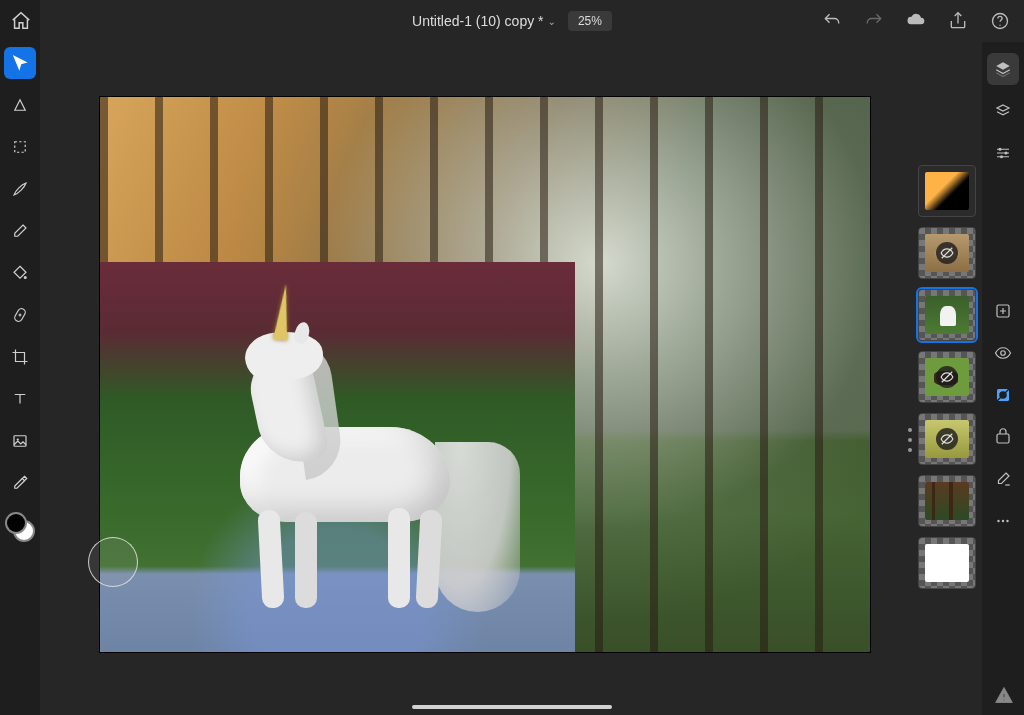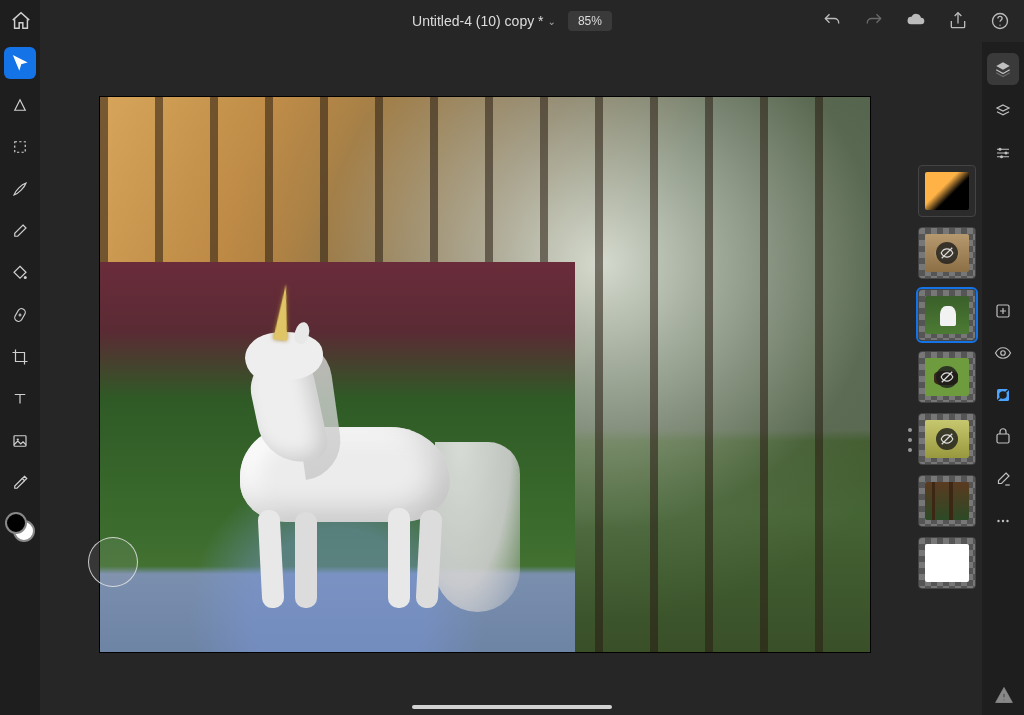--- a/index.html
+++ b/index.html
@@ -194,24 +194,24 @@
 
   
   .gesture-bar{position:absolute;left:50%;bottom:6px;transform:translateX(-50%);width:200px;height:4px;border-radius:2px;background:#e5e5e5;opacity:.9;z-index:40;}
 </style>
 </head>
 <body>
 
 <div class="topbar">
   <div class="title-wrap">
     <span class="doc-title">
-      <span>Untitled-4 (10) copy *</span>
+      <span>Untitled-1 (10) copy *</span>
       <span class="chev">⌄</span>
     </span>
-    <span class="zoom-badge">85%</span>
+    <span class="zoom-badge">25%</span>
   </div>
   <div class="right-icons">
     <span class="ticon">
         <svg viewBox="0 0 24 24">
           <path d="M9 14l-5-5 5-5"></path>
           <path d="M4 9h11a5 5 0 015 5v1"></path>
         </svg>
       </span>
     <span class="ticon" style="opacity:.45">
         <svg viewBox="0 0 24 24">

